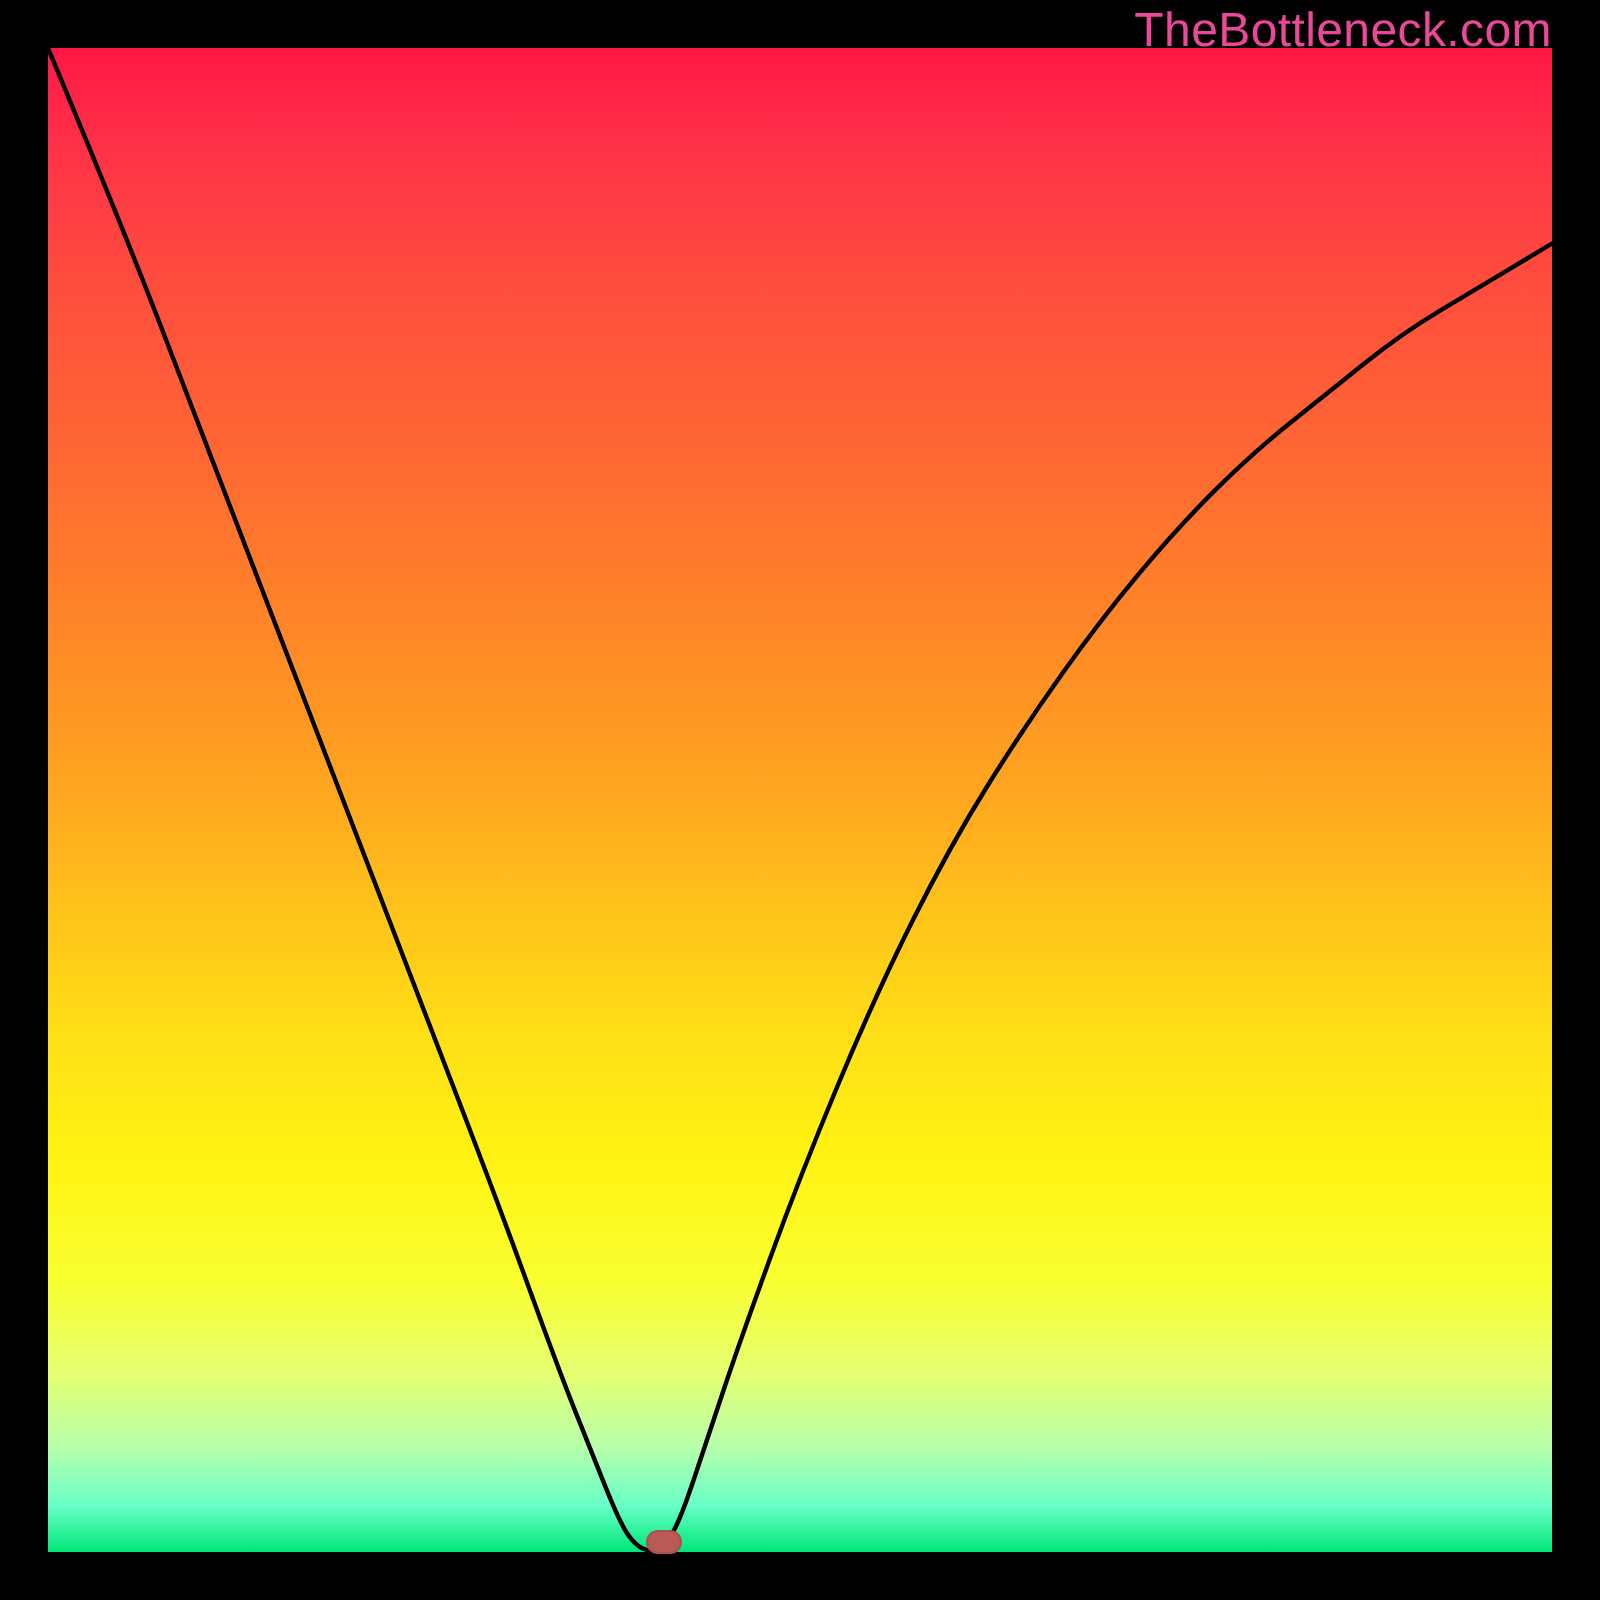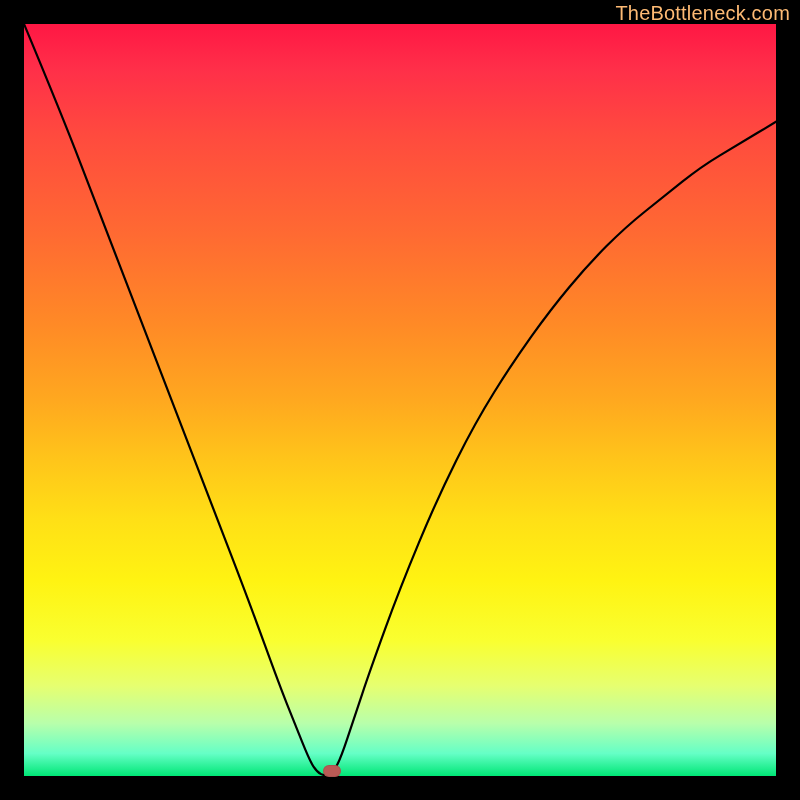--- a/index.html
+++ b/index.html
@@ -39,23 +39,23 @@
       #f9ff30 82%,
       #e6ff70 88%,
       #b8ffab 93%,
       #65ffc6 97%,
       #00e676 100%
     );
   }
   .watermark {
     position: absolute;
     top: 2px;
-    right: 10px;
-    color: #fdba74;
-    font-size: 20px;
+    right: 24px;
+    color: #ec4899;
+    font-size: 24px;
     font-weight: 500;
     letter-spacing: 0.2px;
     user-select: none;
   }
   svg.curve {
     position: absolute;
     top: 0;
     left: 0;
   }
   .marker {

